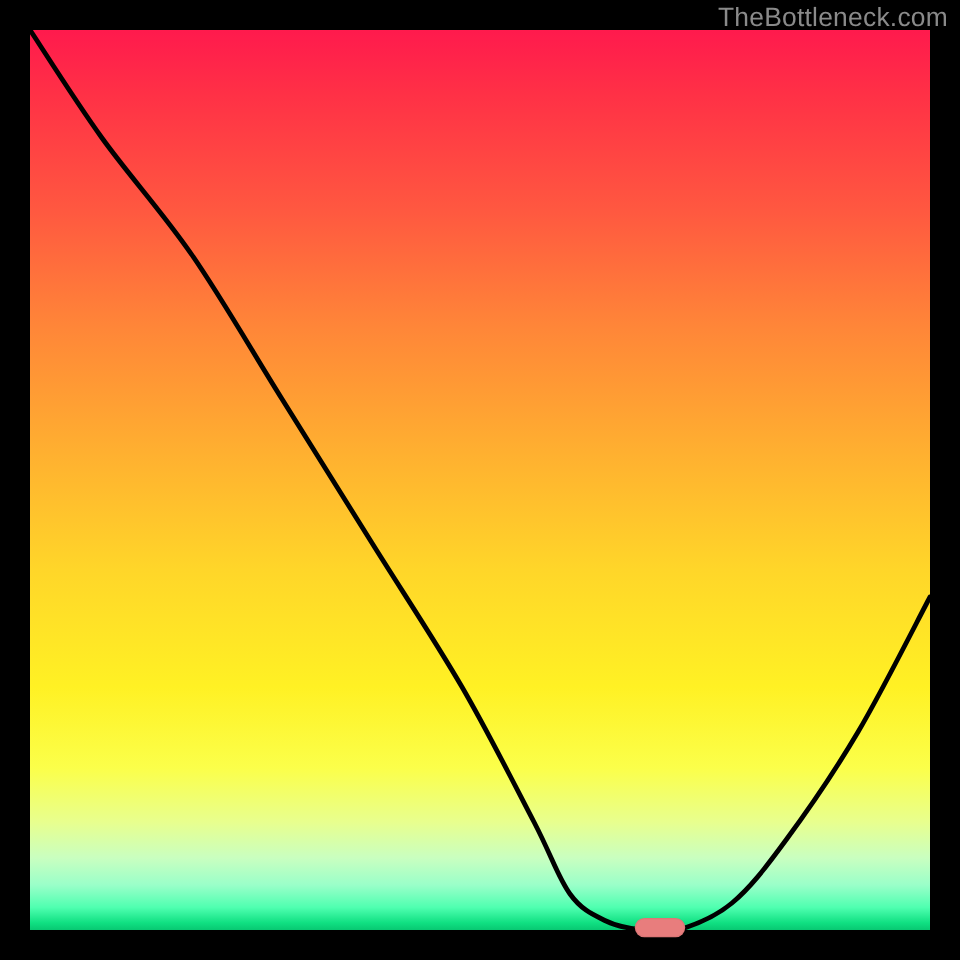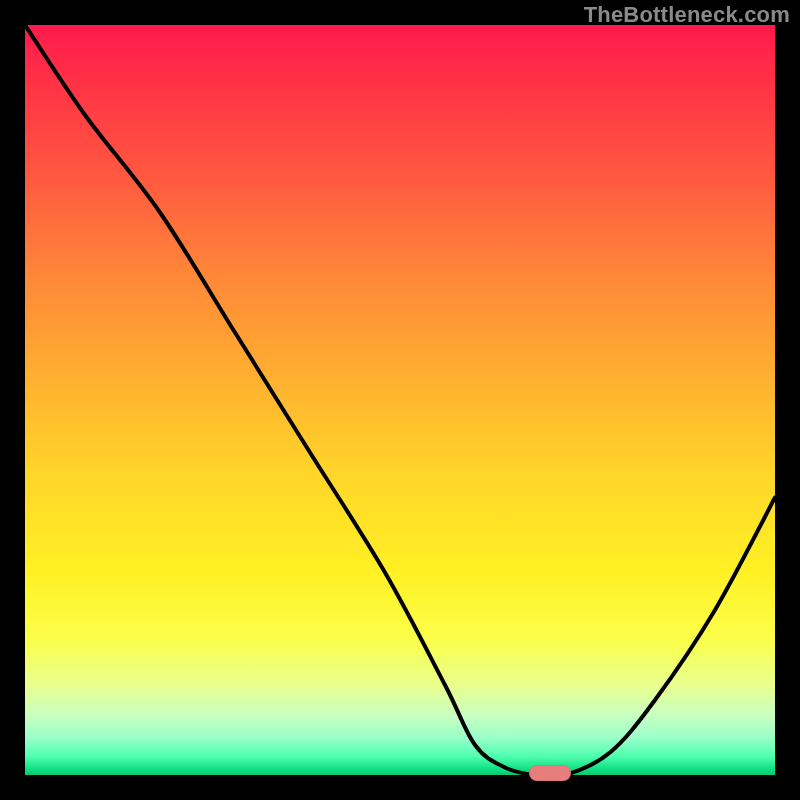--- a/index.html
+++ b/index.html
@@ -40,21 +40,21 @@
       #10e082 99.2%,
       #08c872 100%
     );
   }
   .watermark {
     position: absolute;
     top: 2px;
     right: 10px;
     font-family: Arial, Helvetica, sans-serif;
     font-size: 22px;
-    font-weight: 700;
+    font-weight: 400;
     color: #8a8a8a;
     letter-spacing: 0.2px;
     text-align: center;
   }
   .marker {
     position: absolute;
     width: 42px;
     height: 16px;
     border-radius: 8px;
     background: #e87d7d;

